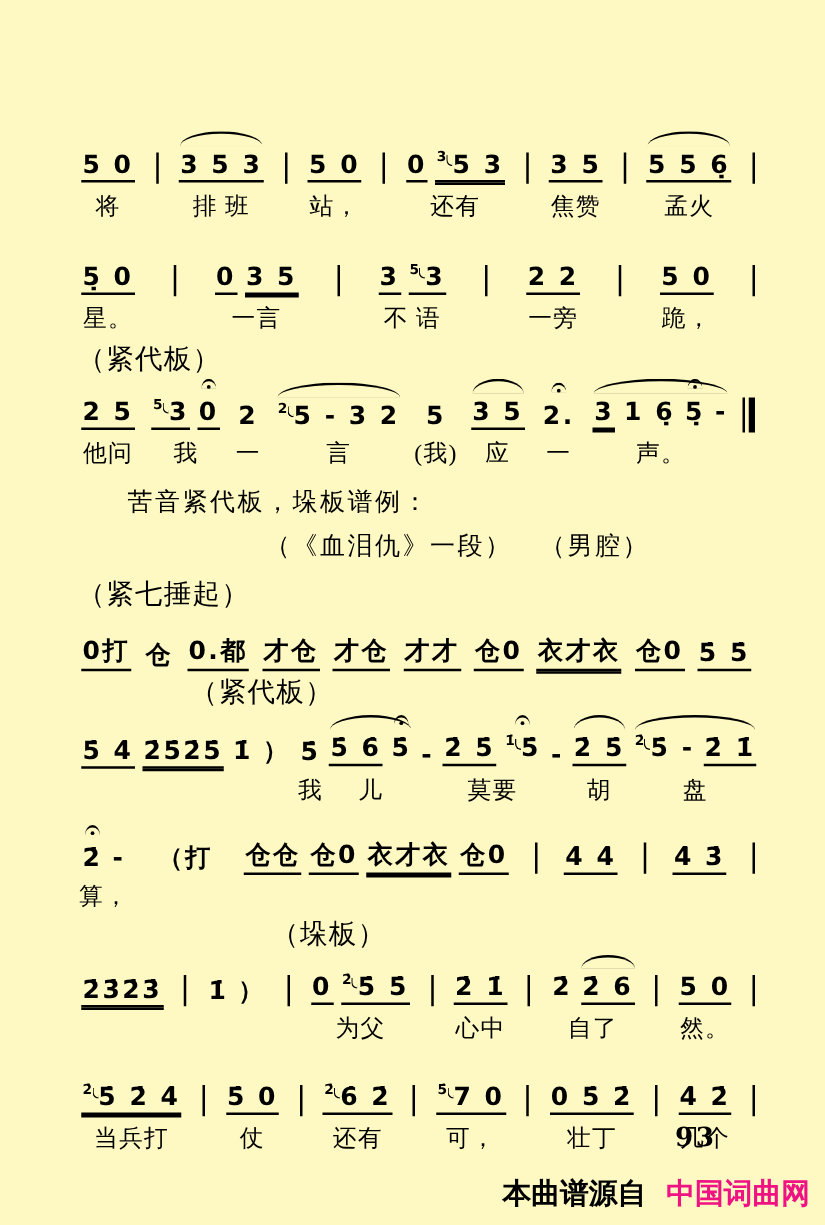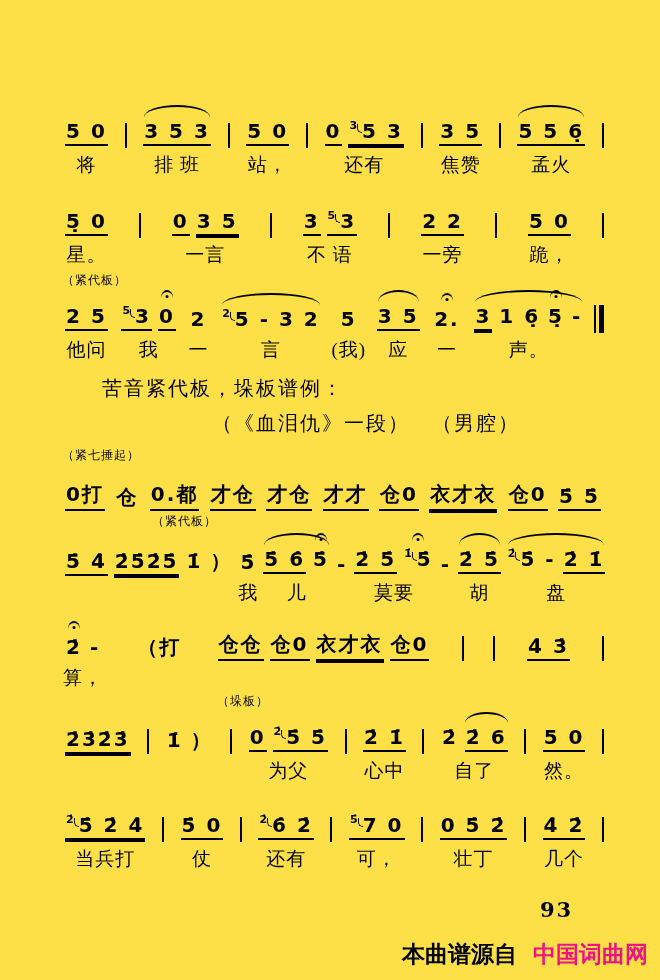--- a/index.html
+++ b/index.html
@@ -1,16 +1,16 @@
 <!DOCTYPE html>
 <html><head>
 <meta charset="utf-8">
 <style>
   html,body{margin:0;padding:0;background:#fff;}
-  .page{position:relative;width:660px;height:980px;background:#fde047;overflow:hidden;
+  .page{position:relative;width:660px;height:980px;background:#fef9c3;overflow:hidden;
         font-family:"Liberation Serif",serif;color:#000;}
   .content{position:absolute;left:62px;top:104px;width:542px;}
 
   
   .mline{width:100%;}
   .cells{display:flex;justify-content:space-between;align-items:flex-end;width:100%;}
   .cell{display:flex;flex-direction:column;align-items:center;}
   .nrow{position:relative;white-space:nowrap;padding-top:15px;}
   .lrow{font-size:19px;font-weight:500;margin-top:6px;white-space:nowrap;min-height:24px;letter-spacing:1px;}
 
@@ -34,21 +34,21 @@
 
   .grace{position:relative;top:-9px;font-family:"DejaVu Sans",sans-serif;font-weight:700;font-size:11px;margin-right:0;}
   .grace::after{content:"";display:inline-block;width:4px;height:8px;border-left:1.5px solid #000;
            border-bottom:1.5px solid #000;border-radius:0 0 0 6px;vertical-align:-4px;}
 
   .barline{display:inline-block;width:2px;height:25px;background:#000;vertical-align:-4px;}
   .finalbar{display:inline-block;width:10px;height:28px;border-left:2px solid #000;
            border-right:5px solid #000;box-sizing:border-box;vertical-align:-5px;}
 
   
-  .slabel{font-size:12px;letter-spacing:1px;}
+  .slabel{font-size:22px;letter-spacing:1px;}
   .stext{font-size:20px;letter-spacing:2px;font-weight:500;}
 
   .pageno{position:absolute;top:897px;left:540px;font-family:"DejaVu Serif",serif;
           font-weight:700;font-size:21px;letter-spacing:2px;}
   .footer{position:absolute;bottom:10px;right:12px;font-family:"DejaVu Sans",sans-serif;
           font-weight:700;font-size:23px;white-space:nowrap;}
   .footer .site{margin-left:16px;}
 </style>
 </head>
 <body>
@@ -278,20 +278,24 @@
           </div>
           <div class="cell">
             <div class="nrow"><span class="tok u1"><span class="digits">仓仓</span></span><span class="tok u1"><span class="digits">仓0</span></span><span class="tok u2"><span class="digits">衣才衣</span></span><span class="tok u1"><span class="digits">仓0</span></span></div>
             <div class="lrow"></div>
           </div>
           <div class="cell">
             <div class="nrow"><span class="barline"></span></div>
             <div class="lrow"></div>
           </div>
           <div class="cell">
+            <div class="nrow"><span class="tok u1"><span class="digits">4̇ 4̇</span></span></div>
+            <div class="lrow"></div>
+          </div>
+          <div class="cell">
             <div class="nrow"><span class="barline"></span></div>
             <div class="lrow"></div>
           </div>
           <div class="cell">
             <div class="nrow"><span class="tok u1"><span class="digits">4̇ 3̇</span></span></div>
             <div class="lrow"></div>
           </div>
           <div class="cell">
             <div class="nrow"><span class="barline"></span></div>
             <div class="lrow"></div>

